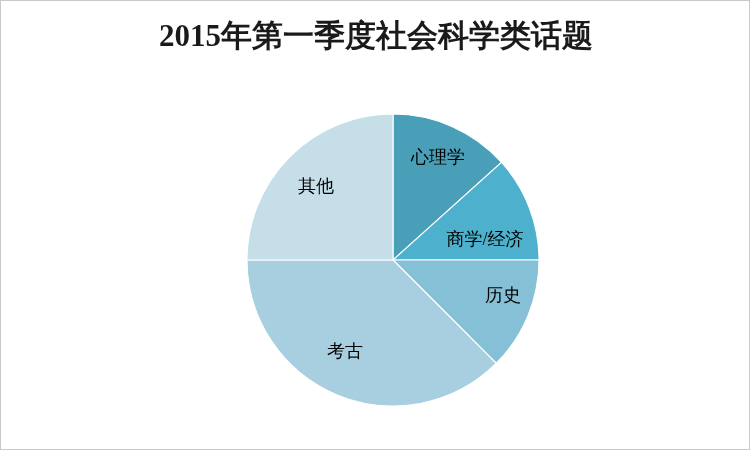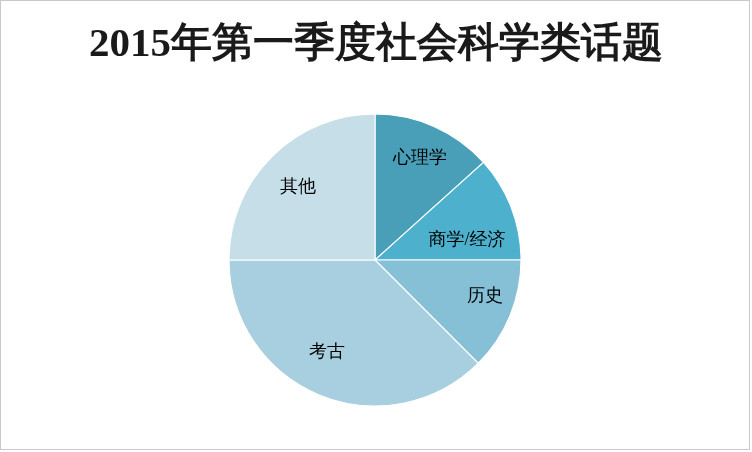--- a/index.html
+++ b/index.html
@@ -22,30 +22,30 @@
     background: #ffffff;
     box-sizing: border-box;
     overflow: hidden;
   }
   #chart-title {
     position: absolute;
     top: 14px;
     left: 0;
     width: 750px;
     text-align: center;
-    font-size: 41px;
+    font-size: 31px;
     font-weight: bold;
     color: #1a1a1a;
     font-family: "Liberation Serif", "DejaVu Serif", serif;
     letter-spacing: 0px;
     white-space: nowrap;
   }
   #plot-area {
     position: absolute;
-    left: 0;
+    left: 18px;
     top: 0;
     width: 698px;
     height: 450px;
   }
   svg#pie-svg {
     position: absolute;
     left: 0;
     top: 0;
     width: 750px;
     height: 450px;

